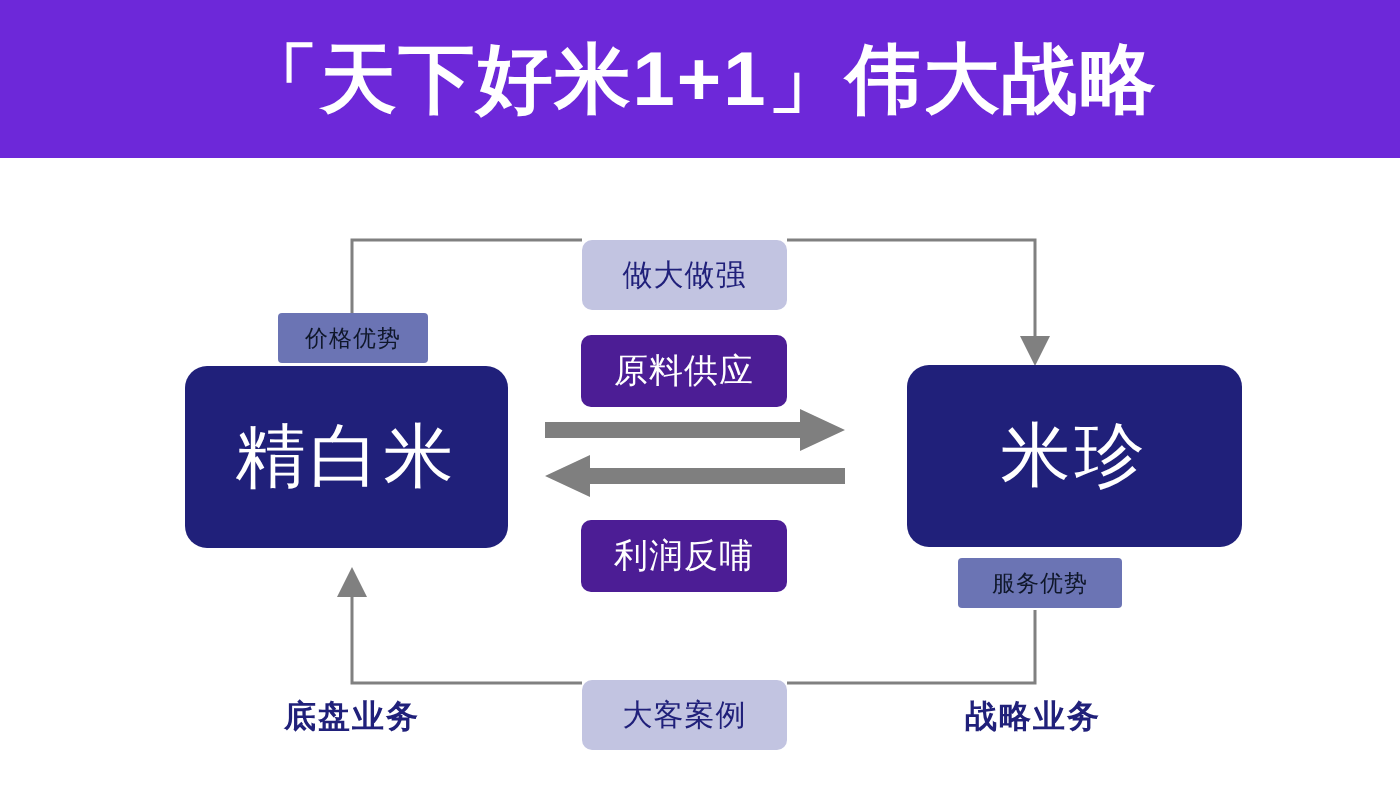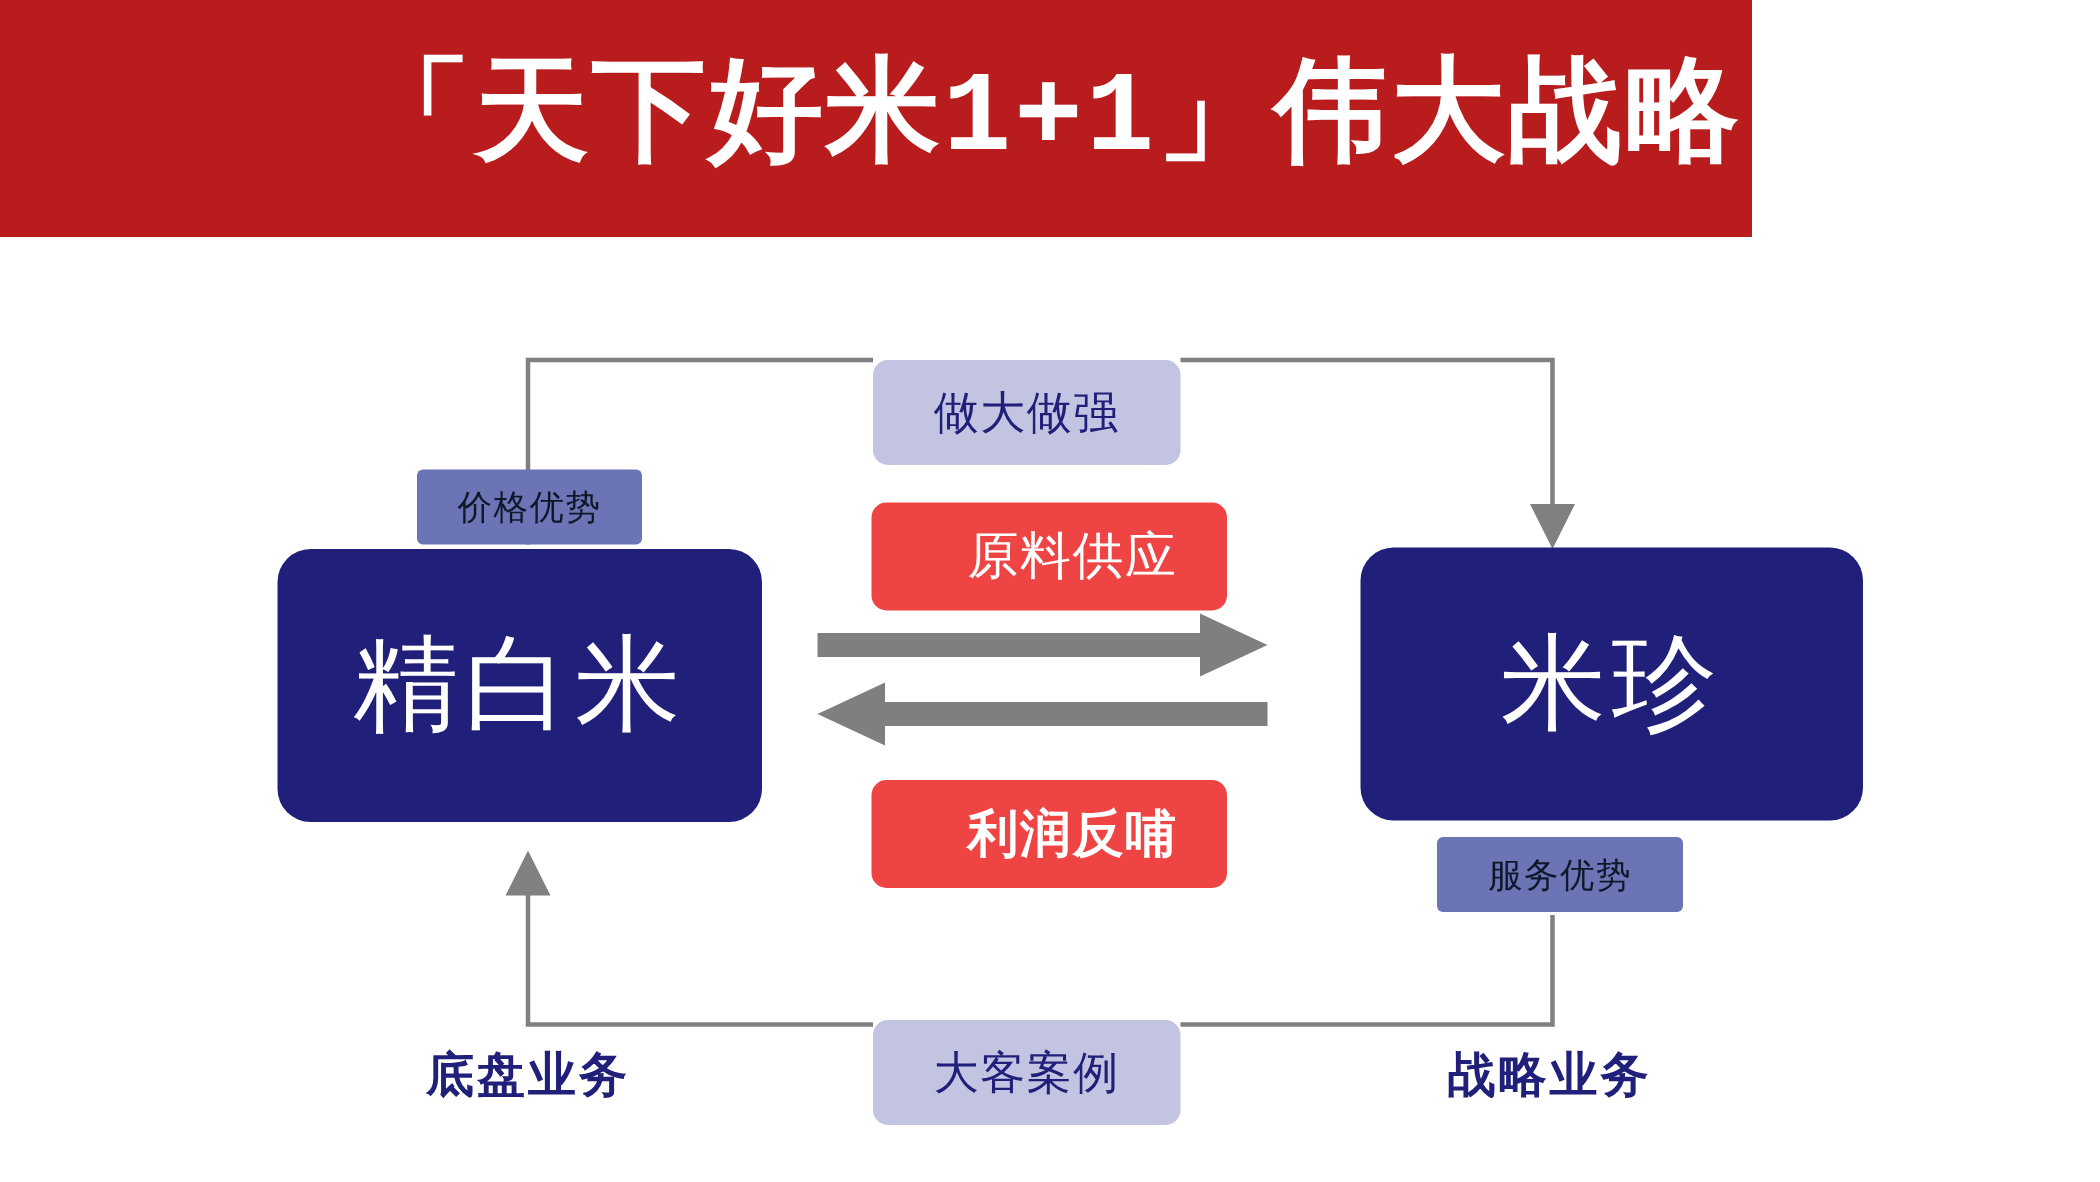--- a/index.html
+++ b/index.html
@@ -16,24 +16,23 @@
     height: 788px;
     background: #ffffff;
     overflow: hidden;
   }
 
   
   .banner {
     position: absolute;
     left: 0;
     top: 0;
-    width: 1168px;
+    width: 1400px;
     height: 158px;
-    background: #b91c1c;
-    font-family: Liberation Mono, monospace;
+    background: #6d28d9;
   }
   .banner-title {
     position: absolute;
     left: 0;
     top: 0;
     width: 1400px;
     height: 158px;
     display: flex;
     align-items: center;
     justify-content: center;
@@ -85,43 +84,41 @@
     left: 867px;
     top: 207px;
     width: 335px;
     height: 182px;
     margin-left: 40px;
   }
 
   
   .flow-box {
     position: absolute;
-    background: #ef4444;
+    background: #4c1d95;
     border-radius: 10px;
     display: flex;
     align-items: center;
     justify-content: center;
     color: #ffffff;
     font-size: 34px;
     letter-spacing: 1px;
     white-space: nowrap;
-    padding-left: 31px;
   }
   #flow-supply {
     left: 581px;
     top: 177px;
     width: 206px;
     height: 72px;
   }
   #flow-profit {
     left: 581px;
     top: 362px;
     width: 206px;
     height: 72px;
-    font-weight: bold;
   }
 
   
   .loop-box {
     position: absolute;
     background: #c2c4e1;
     border-radius: 10px;
     display: flex;
     align-items: center;
     justify-content: center;

